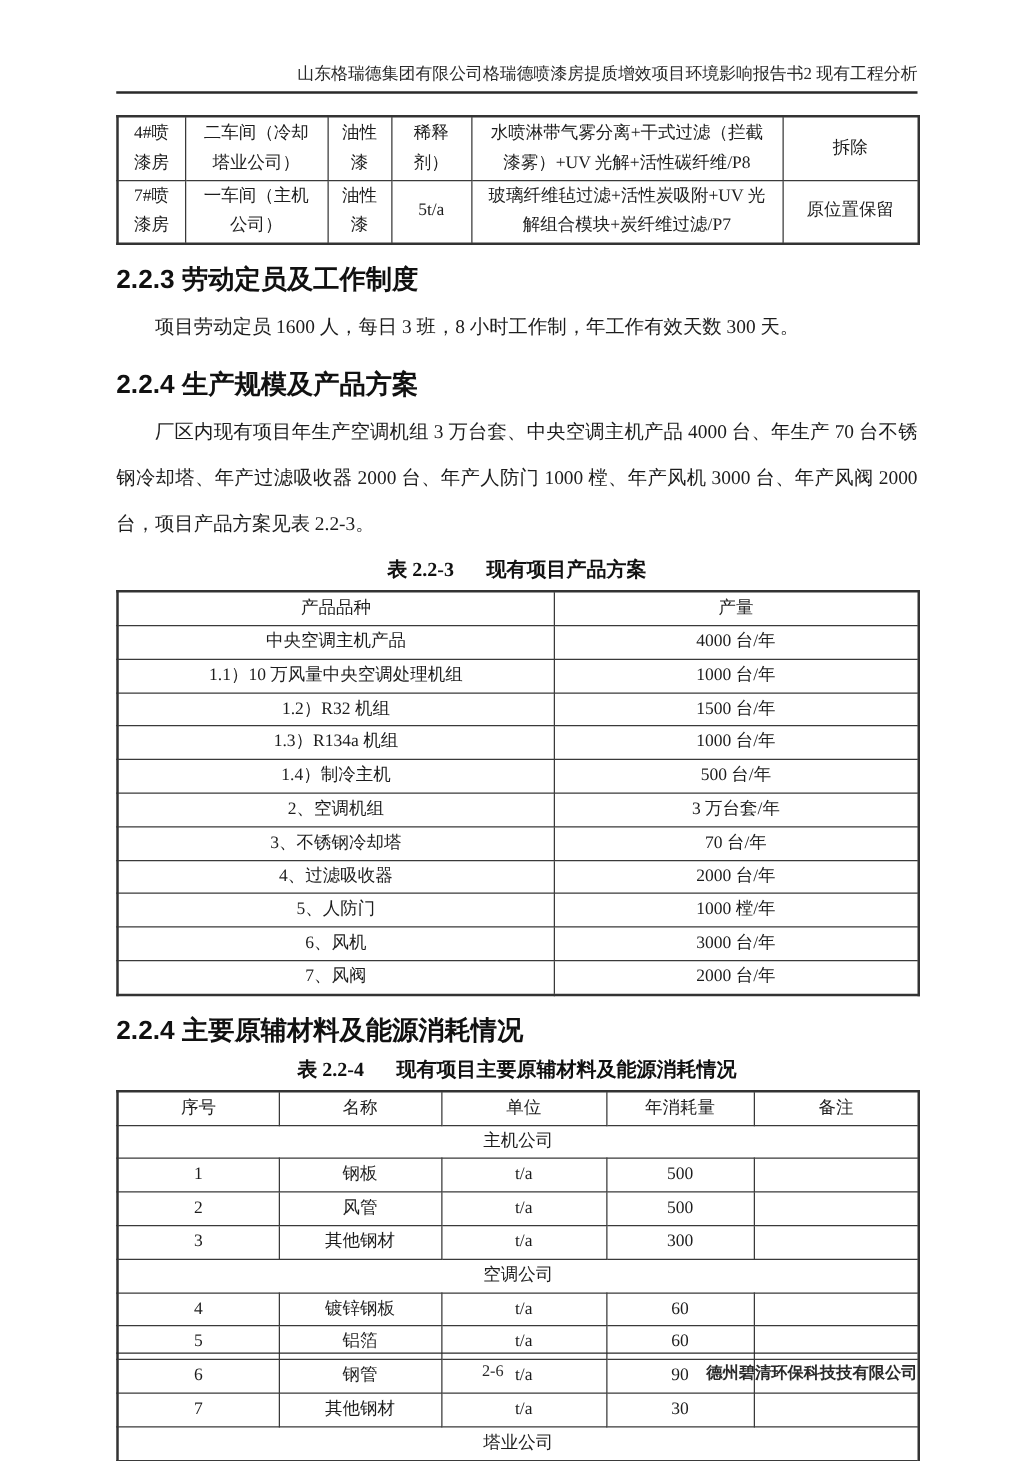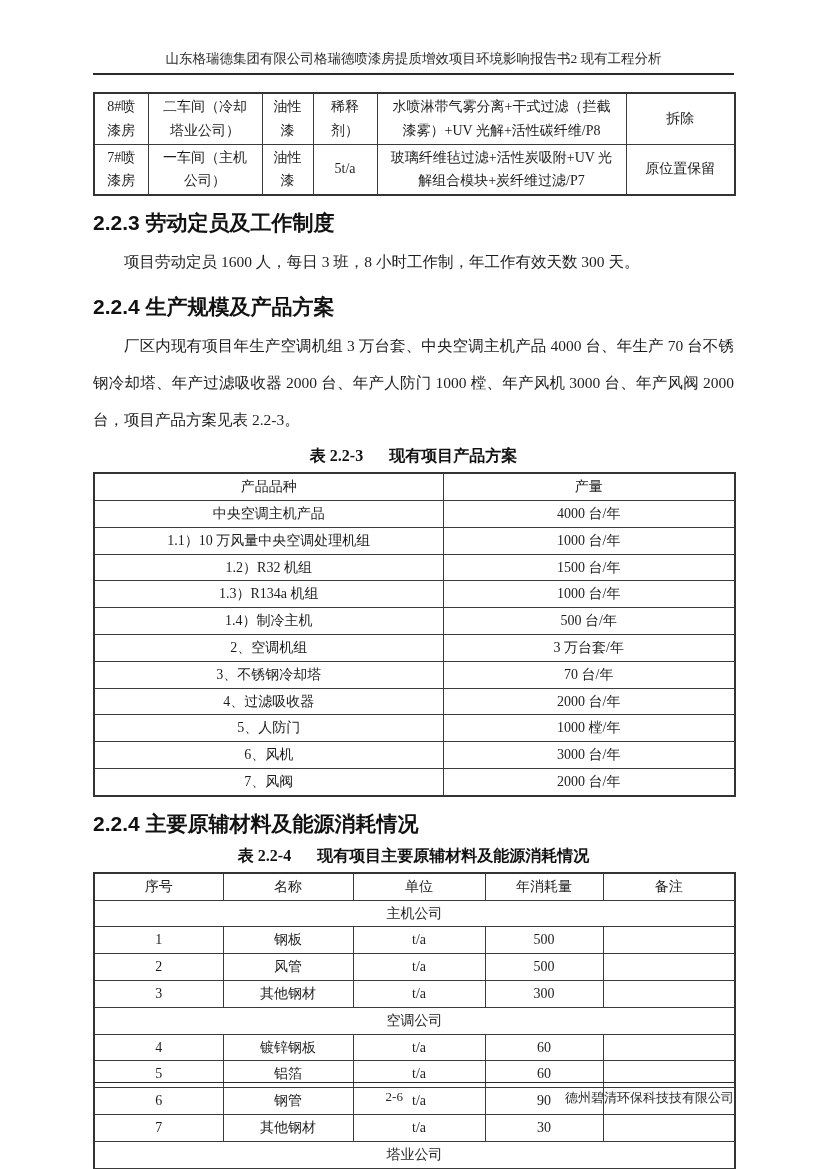--- a/index.html
+++ b/index.html
@@ -10,21 +10,21 @@
     margin: 0 auto;
     background: #ffffff;
     color: #1d1d1d;
     font-family: "Liberation Serif", "DejaVu Serif", serif;
     overflow: hidden;
   }
   .content { position: absolute; left: 93px; width: 641px; top: 0; }
 
   
   .header {
-    display: flex; justify-content: center; align-items: flex-end;
+    display: flex; justify-content: flex-end; align-items: flex-end;
     padding-top: 50px;
     font-size: 13.5px; color: #2a2a2a;
   }
   .header-rule { border-bottom: 2.5px solid #2a2a2a; margin-top: 5px; }
 
   
   table.tbl {
     width: 100%; border-collapse: collapse; table-layout: fixed;
     border: 2px solid #333;
   }
@@ -74,21 +74,21 @@
   .materials-tbl { margin-top: 2px; }
   .materials-tbl tr { height: 24px; }
   .materials-tbl td, .materials-tbl th { line-height: 1.35; margin-top: 24px; }
   .group-row td { text-align: center; }
 
   
   .footer { position: absolute; left: 93px; width: 641px; top: 1082px; }
   .footer-rule { border-top: 1.5px solid #2a2a2a; }
   .footer-line { position: relative; height: 20px; margin-top: 6px; font-size: 13px; color: #2a2a2a; }
   .footer-page { position: absolute; left: 47%; transform: translateX(-50%); }
-  .footer-company { position: absolute; right: 0; }
+  .footer-company { position: absolute; right: 0; font-weight: bold; }
 </style>
 </head>
 <body>
 
 <div class="page">
   <div class="content">
 
     <div class="header">
       <span>山东格瑞德集团有限公司格瑞德喷漆房提质增效项目环境影响报告书</span>
       <span>2 现有工程分析</span>
@@ -99,21 +99,21 @@
       <colgroup>
         <col style="width:54px">
           <col style="width:114px">
           <col style="width:51px">
         <col style="width:64px">
           <col style="width:249px">
           <col style="width:109px">
       </colgroup>
       <tbody>
         <tr>
-          <td>8#喷
+          <td>4#喷
 漆房</td>
           <td>二车间（冷却
 塔业公司）</td>
           <td>油性
 漆</td>
           <td>稀释
 剂）</td>
           <td>水喷淋带气雾分离+干式过滤（拦截
 漆雾）+UV 光解+活性碳纤维/P8</td>
           <td>拆除</td>

